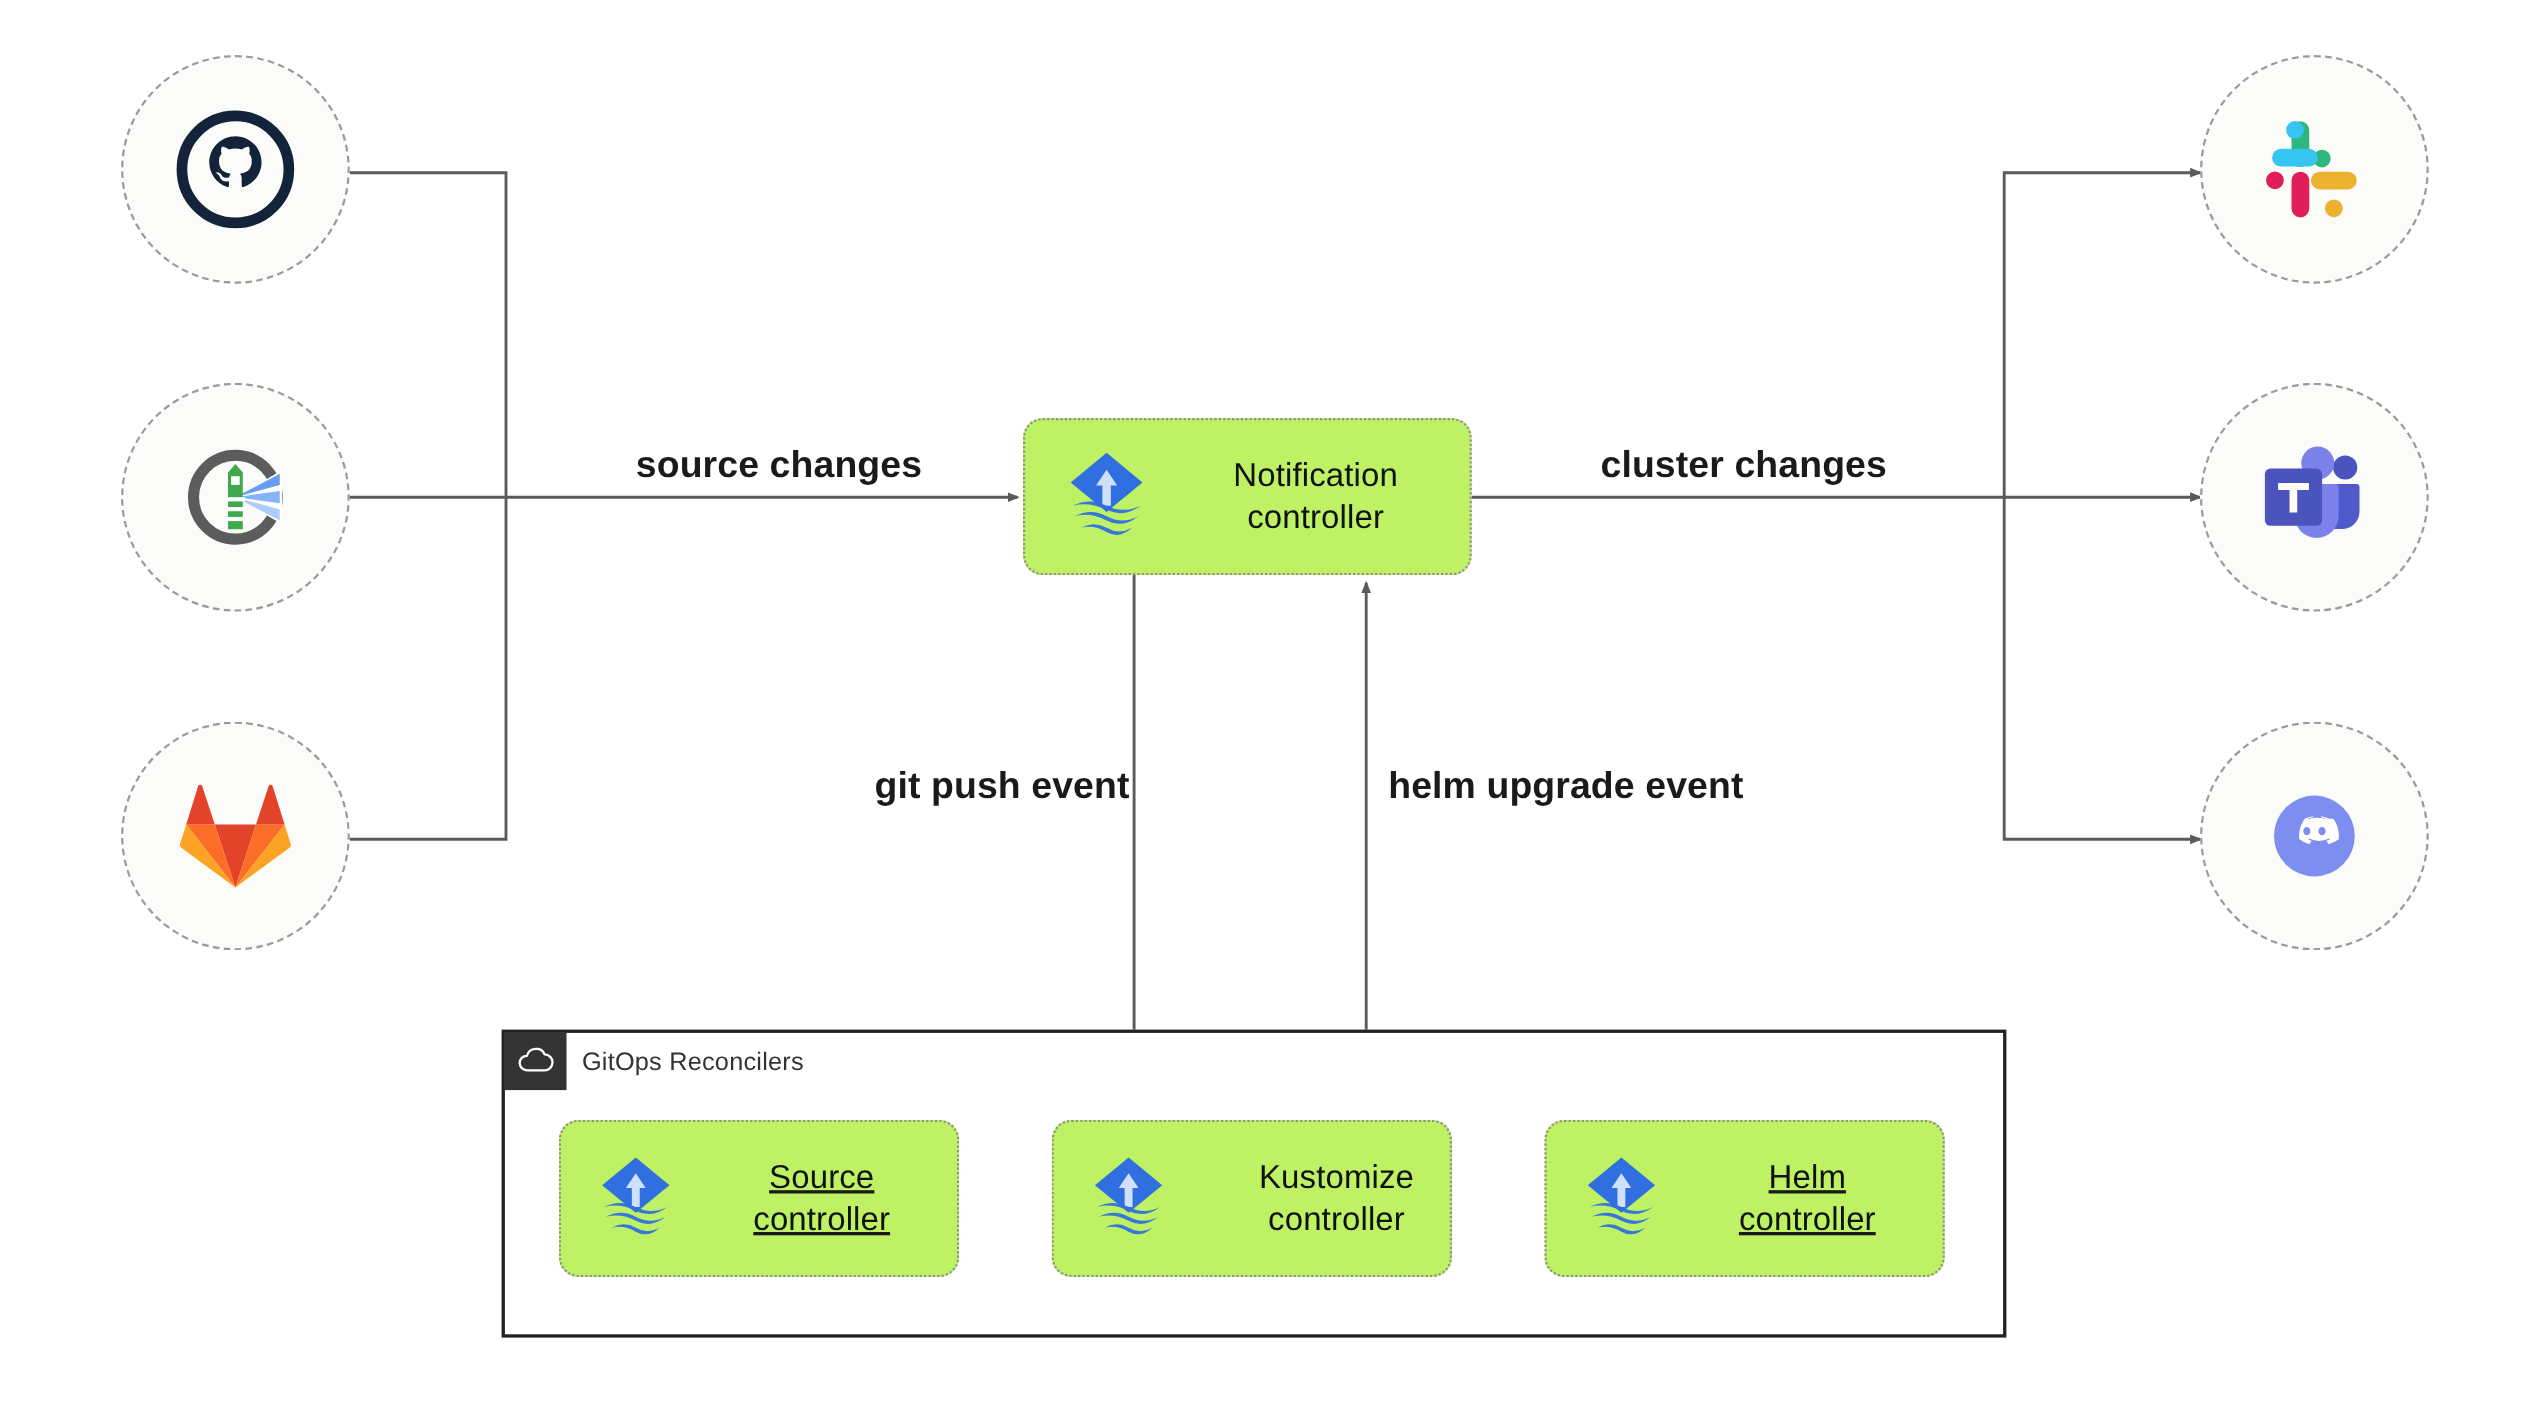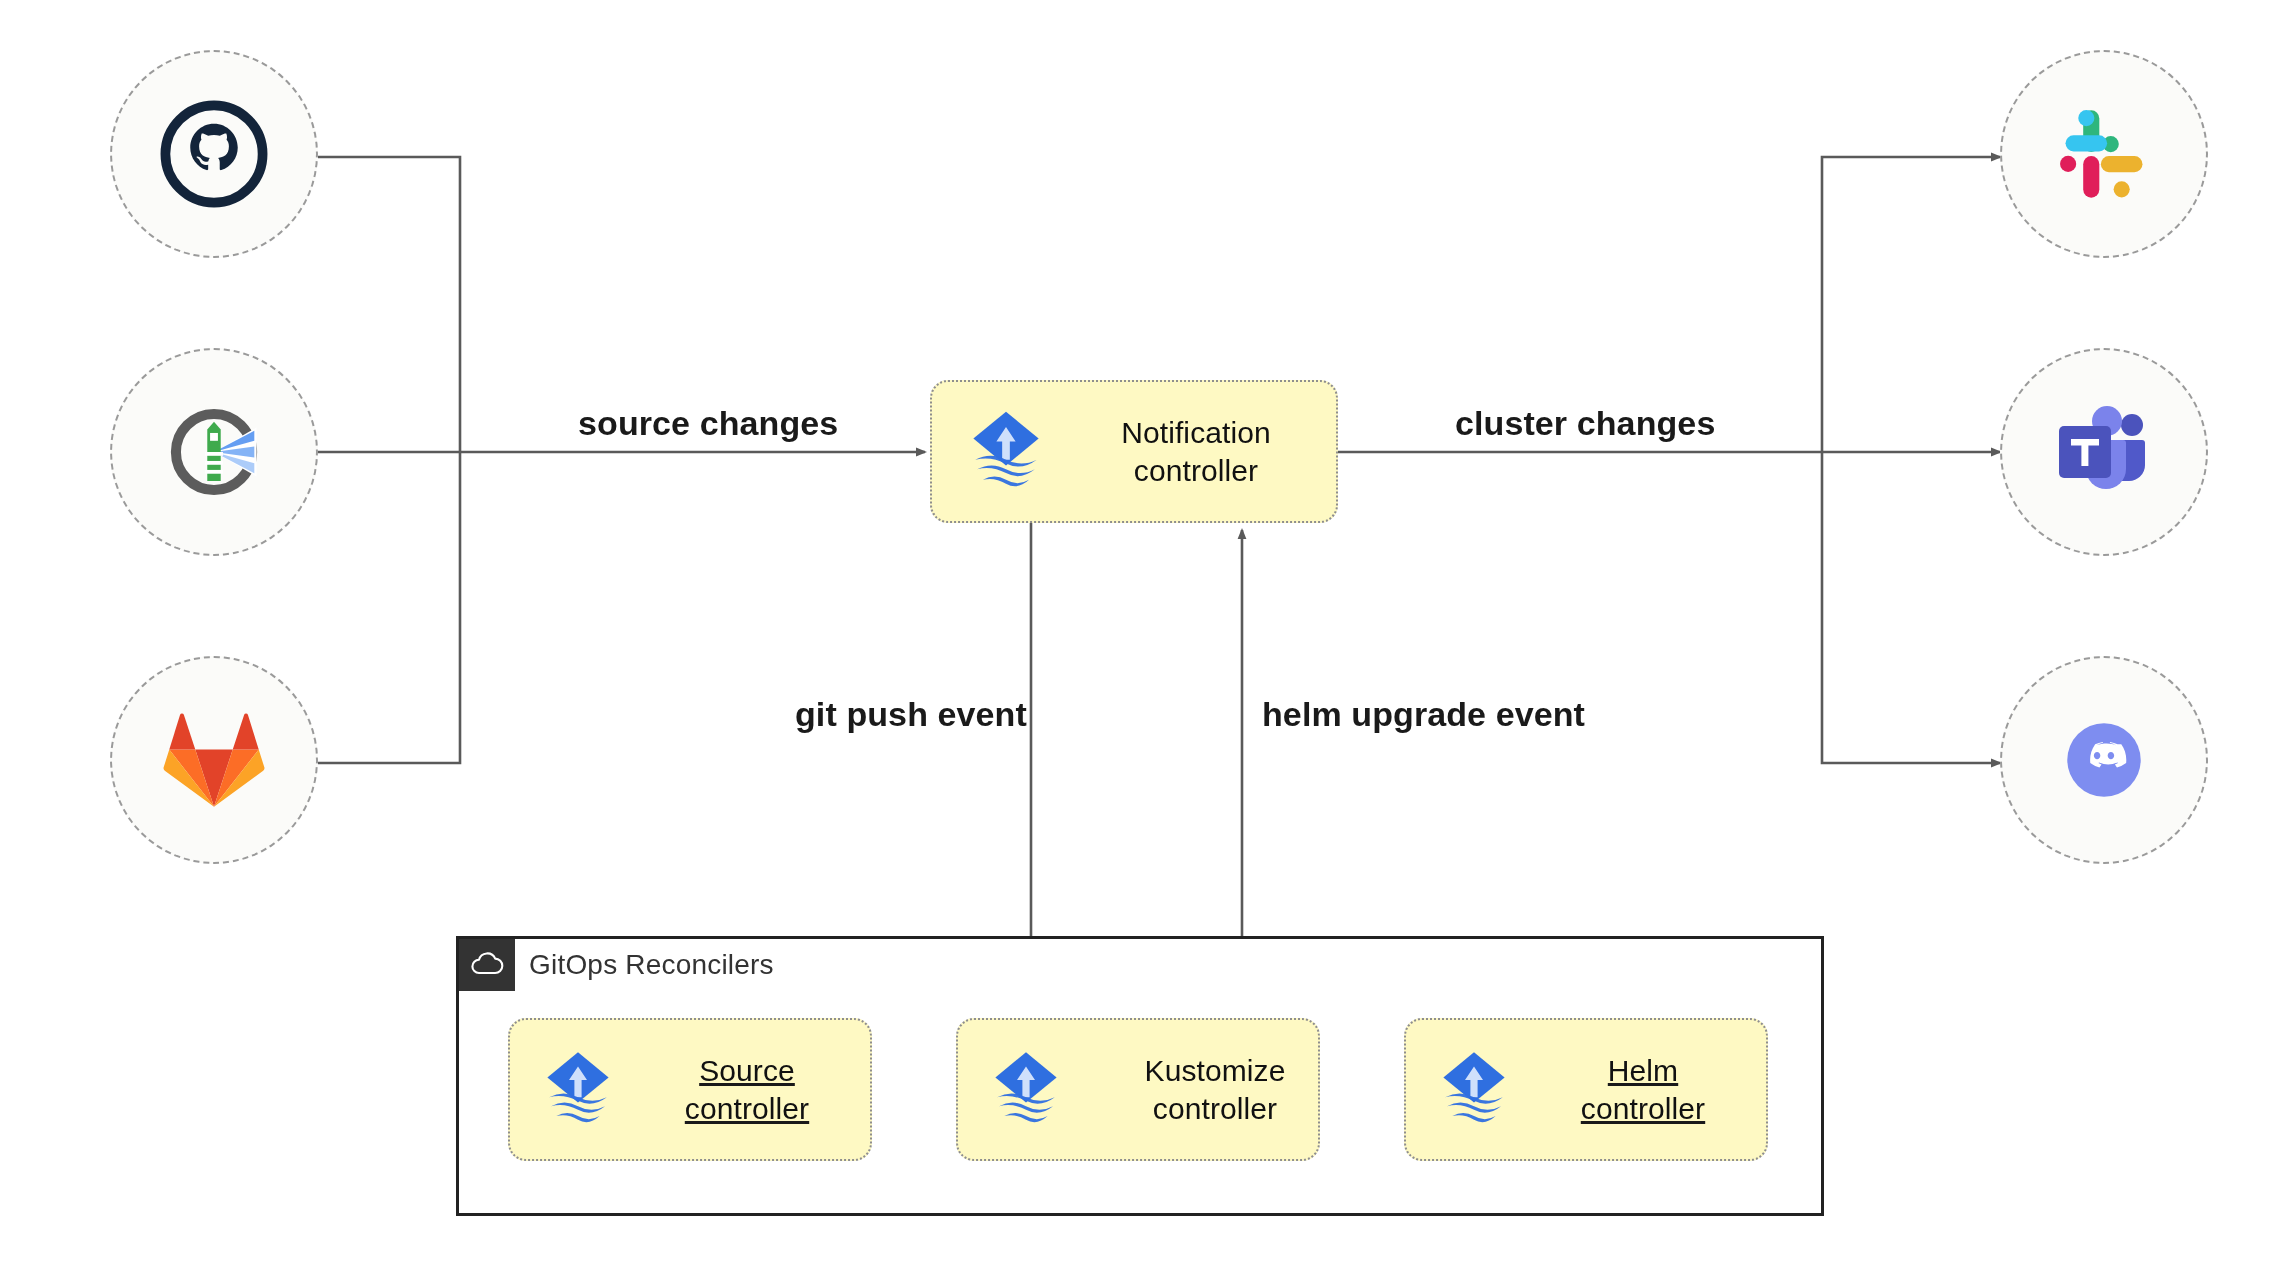--- a/index.html
+++ b/index.html
@@ -17,21 +17,21 @@
     background:#fbfbf9;
     border:2.5px dashed #9a9a9a;
     display:flex;align-items:center;justify-content:center;
     box-sizing:border-box;
   }
   .node-circle svg{display:block;}
 
   
   .ctrl-card{
     position:absolute;box-sizing:border-box;
-    background:#fef9c3;
+    background:#bef264;
     border:2.5px dotted #8e8e8e;
     border-radius:18px;
     display:flex;align-items:center;justify-content:space-between;
   }
   .ctrl-logo{flex:0 0 auto;display:flex;align-items:center;justify-content:center;}
   .ctrl-label{
     flex:1 1 auto;text-align:center;
     font-size:30px;line-height:1.24;color:#111;
     letter-spacing:.1px;white-space:pre-line;padding-right:10px;
   }
@@ -41,21 +41,21 @@
     position:absolute;box-sizing:border-box;
     background:#ffffff;border:3px solid #222;
   }
   #reconcilers-badge{
     position:absolute;left:0;top:0;width:56px;height:52px;
     background:#333333;display:flex;align-items:center;justify-content:center;
   }
   #reconcilers-title{
     position:absolute;left:70px;top:0;height:52px;
     display:flex;align-items:center;
-    font-size:28px;color:#333;letter-spacing:.2px;
+    font-size:23px;color:#333;letter-spacing:.2px;
   }
 
   
   .edge-label{
     position:absolute;font-size:34px;color:#1a1a1a;
     white-space:nowrap;letter-spacing:.1px;font-weight:bold;
   }
 </style>
 </head>
 <body>

